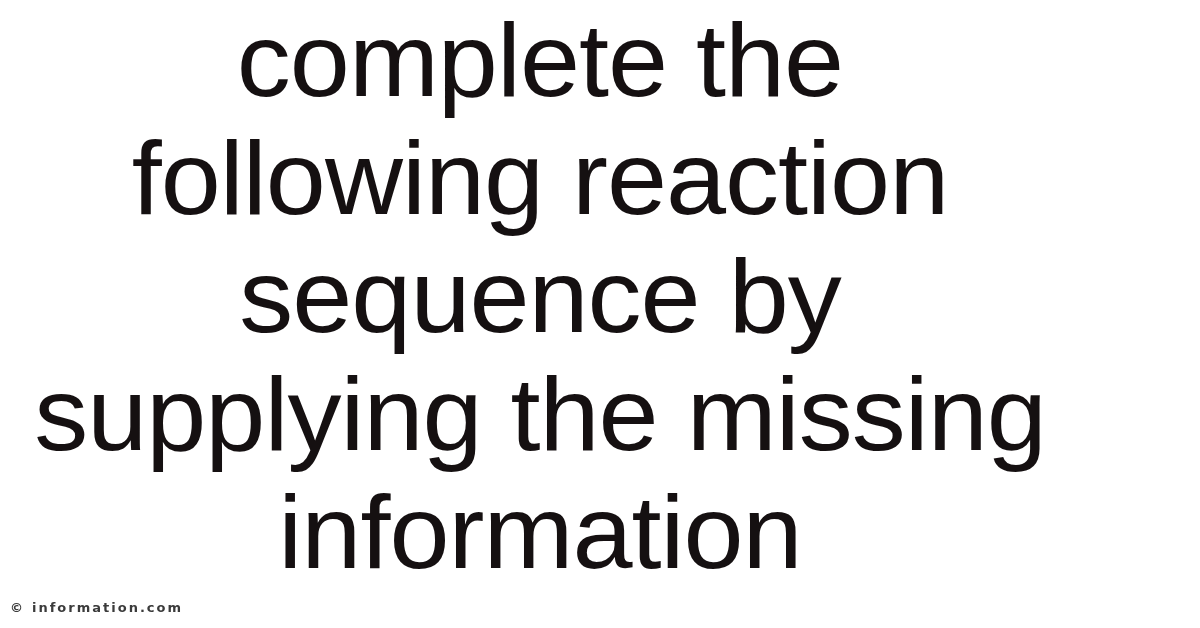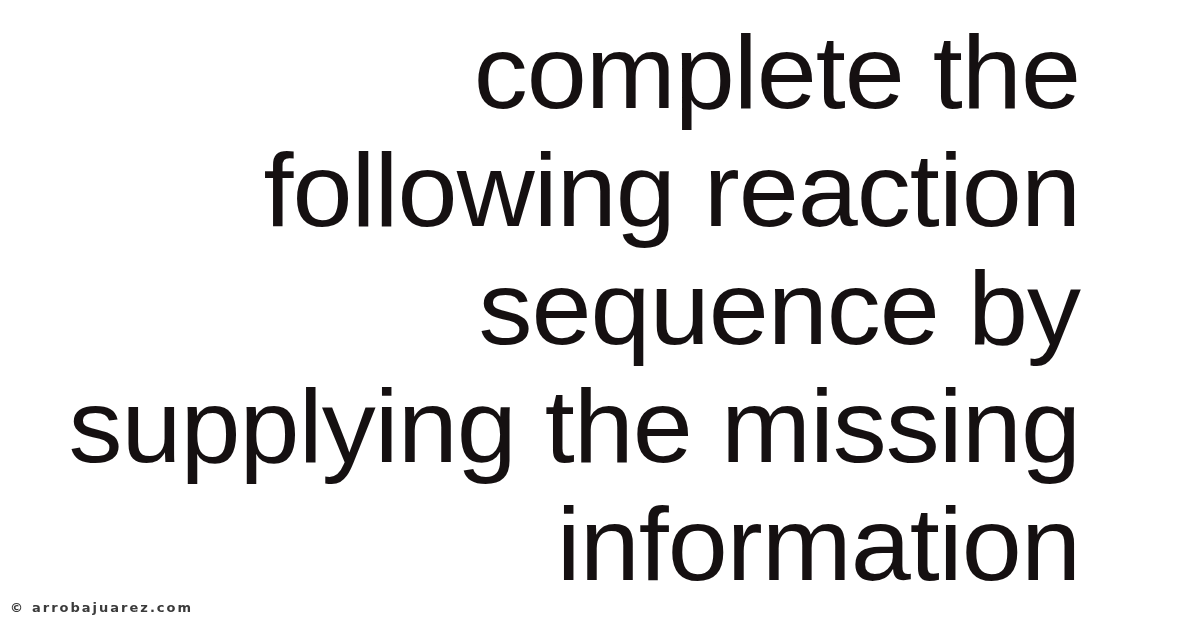--- a/index.html
+++ b/index.html
@@ -9,25 +9,25 @@
   body {
     width: 1200px;
     height: 628px;
     background: #ffffff;
     overflow: hidden;
     position: relative;
     font-family: "Liberation Sans", sans-serif;
   }
   .heading {
     position: absolute;
-    top: 15px;
+    top: 3px;
     left: 0;
     width: 1080px;
     margin: 0;
-    text-align: right;
+    text-align: center;
     font-family: "Liberation Sans", sans-serif;
     font-weight: 400;
     font-size: 108px;
     line-height: 118px;
     letter-spacing: -1px;
     color: #151011;
   }
   .heading .line {
     display: block;
     transform: scaleY(0.97);
@@ -53,14 +53,14 @@
 
 <h1 class="heading">
   <span class="line">complete the</span>
   <span class="line">following reaction</span>
   <span class="line">sequence by</span>
   <span class="line">supplying the missing</span>
   <span class="line">information</span>
 </h1>
 
 <div class="watermark">
-  <span class="copy">©</span><span>arrobajuarez.com</span>
+  <span class="copy">©</span><span>information.com</span>
 </div>
 
 </body></html>

